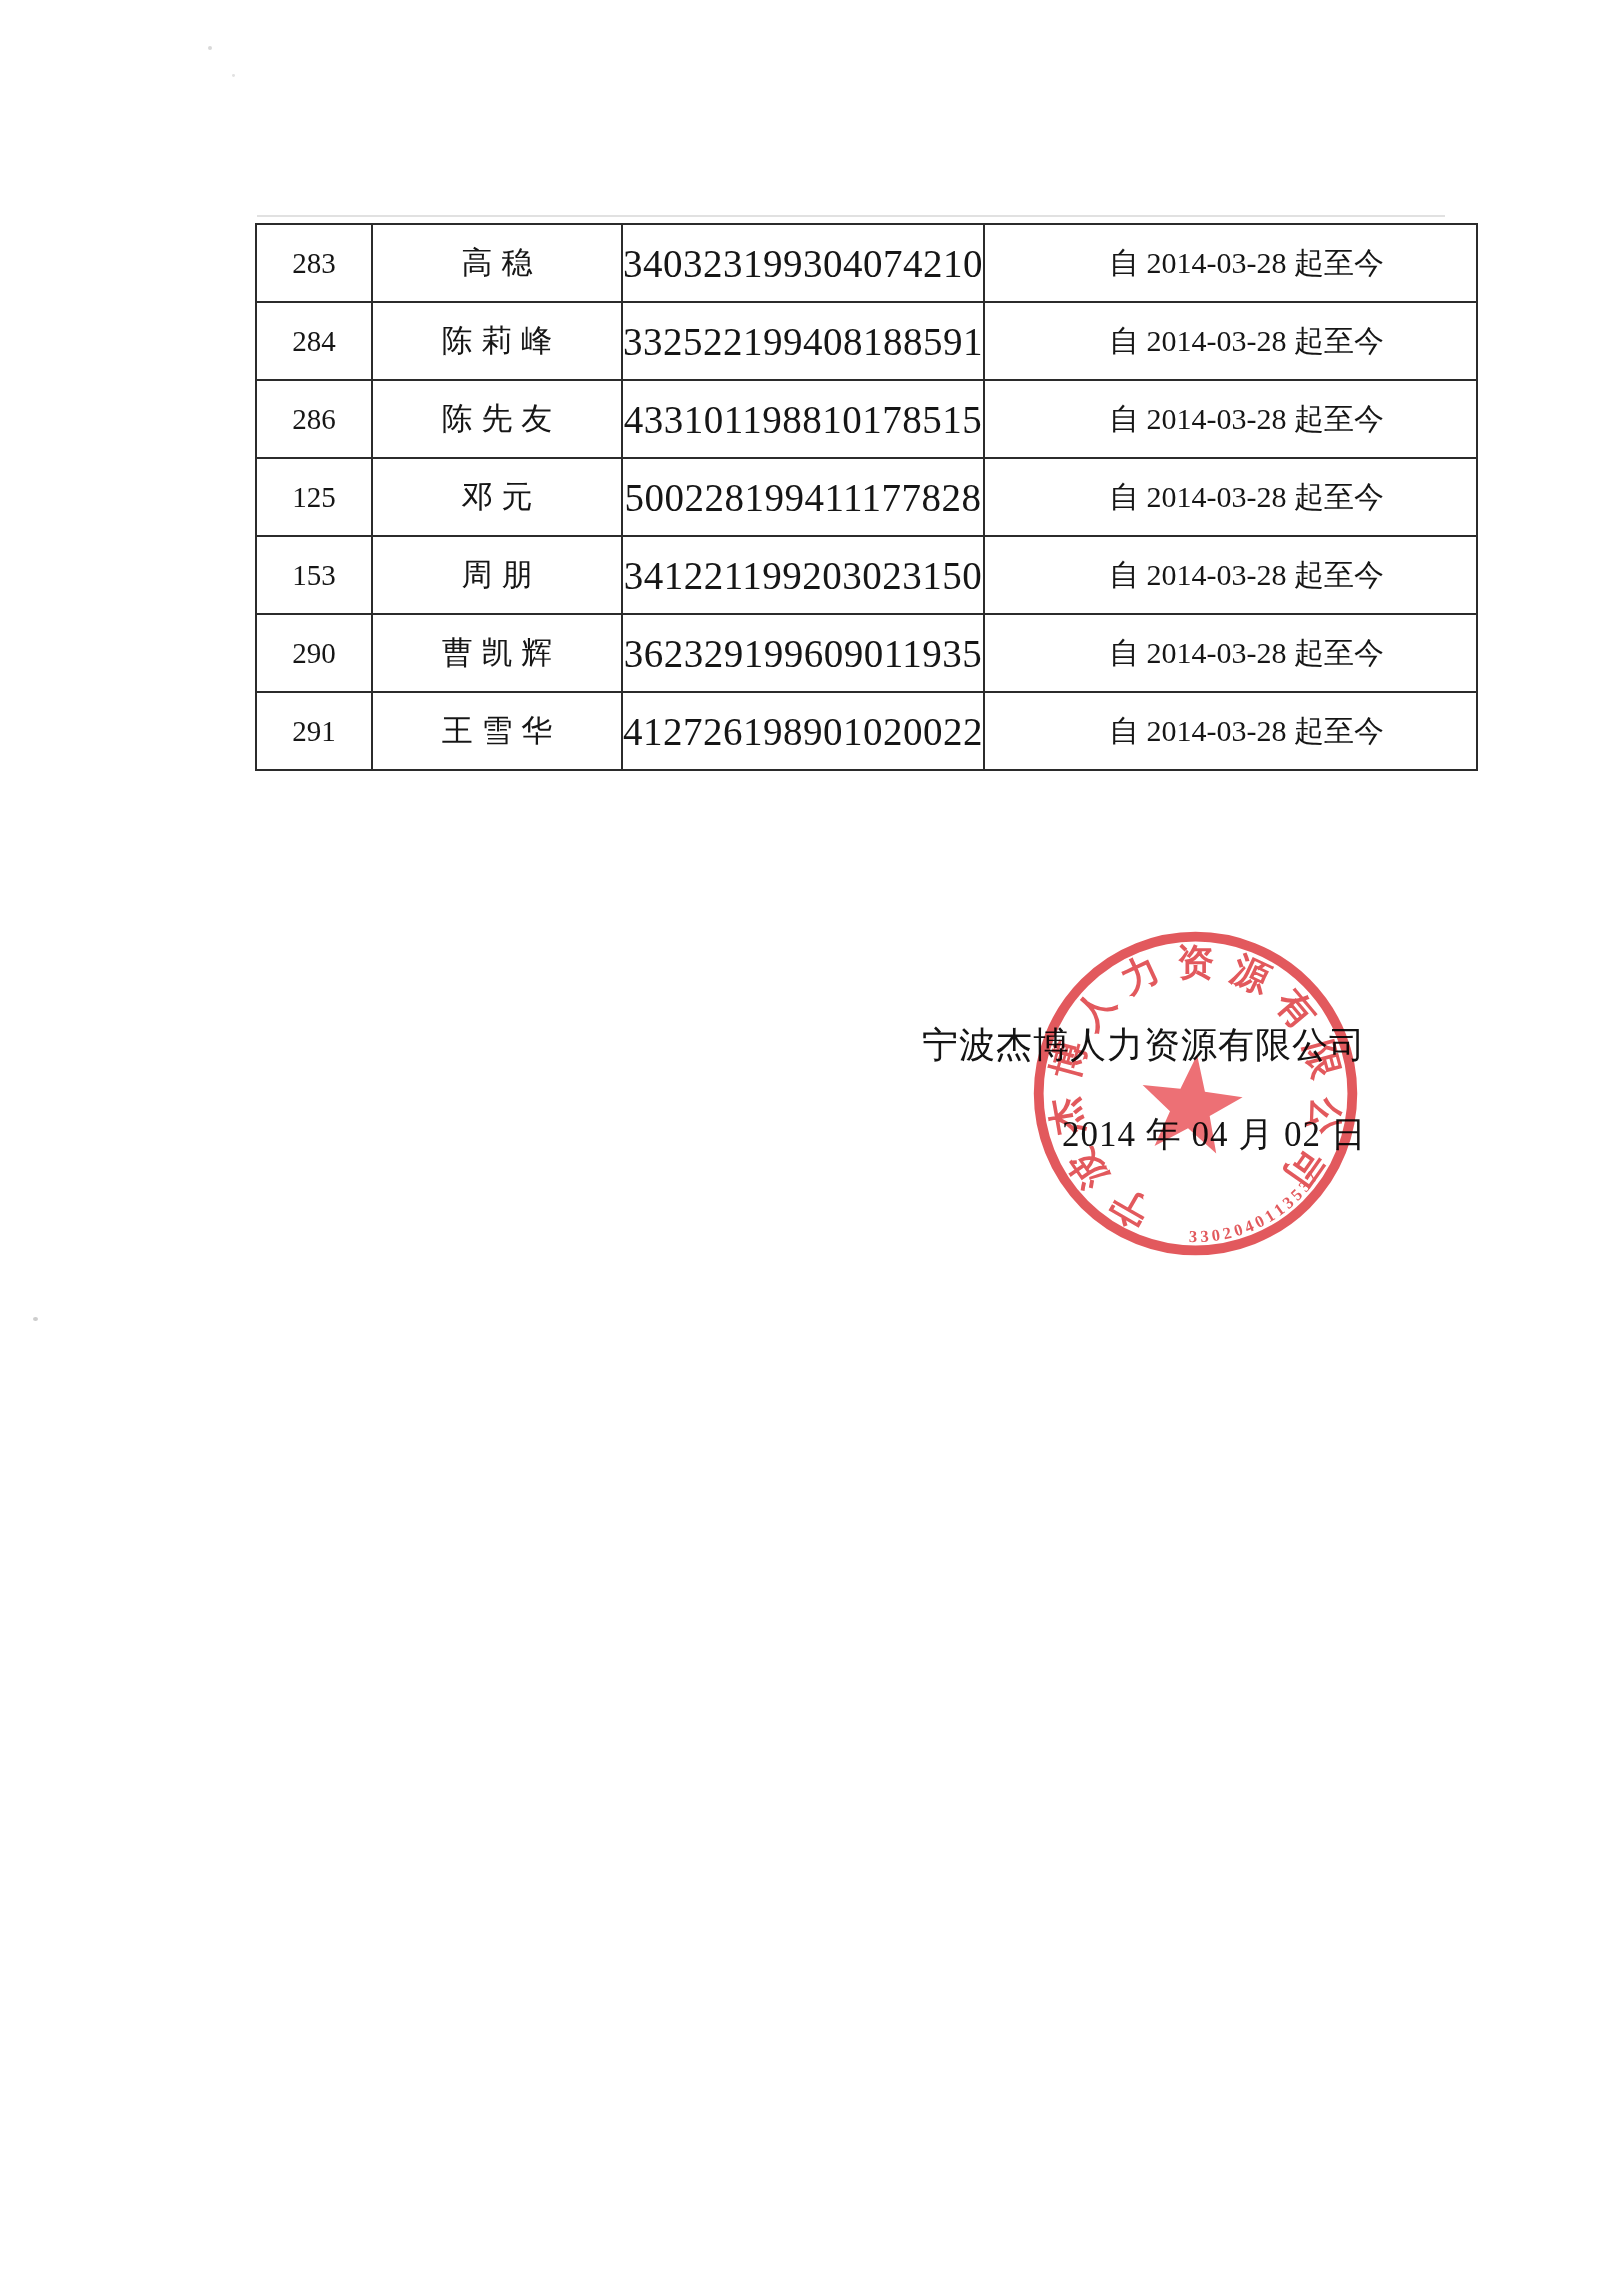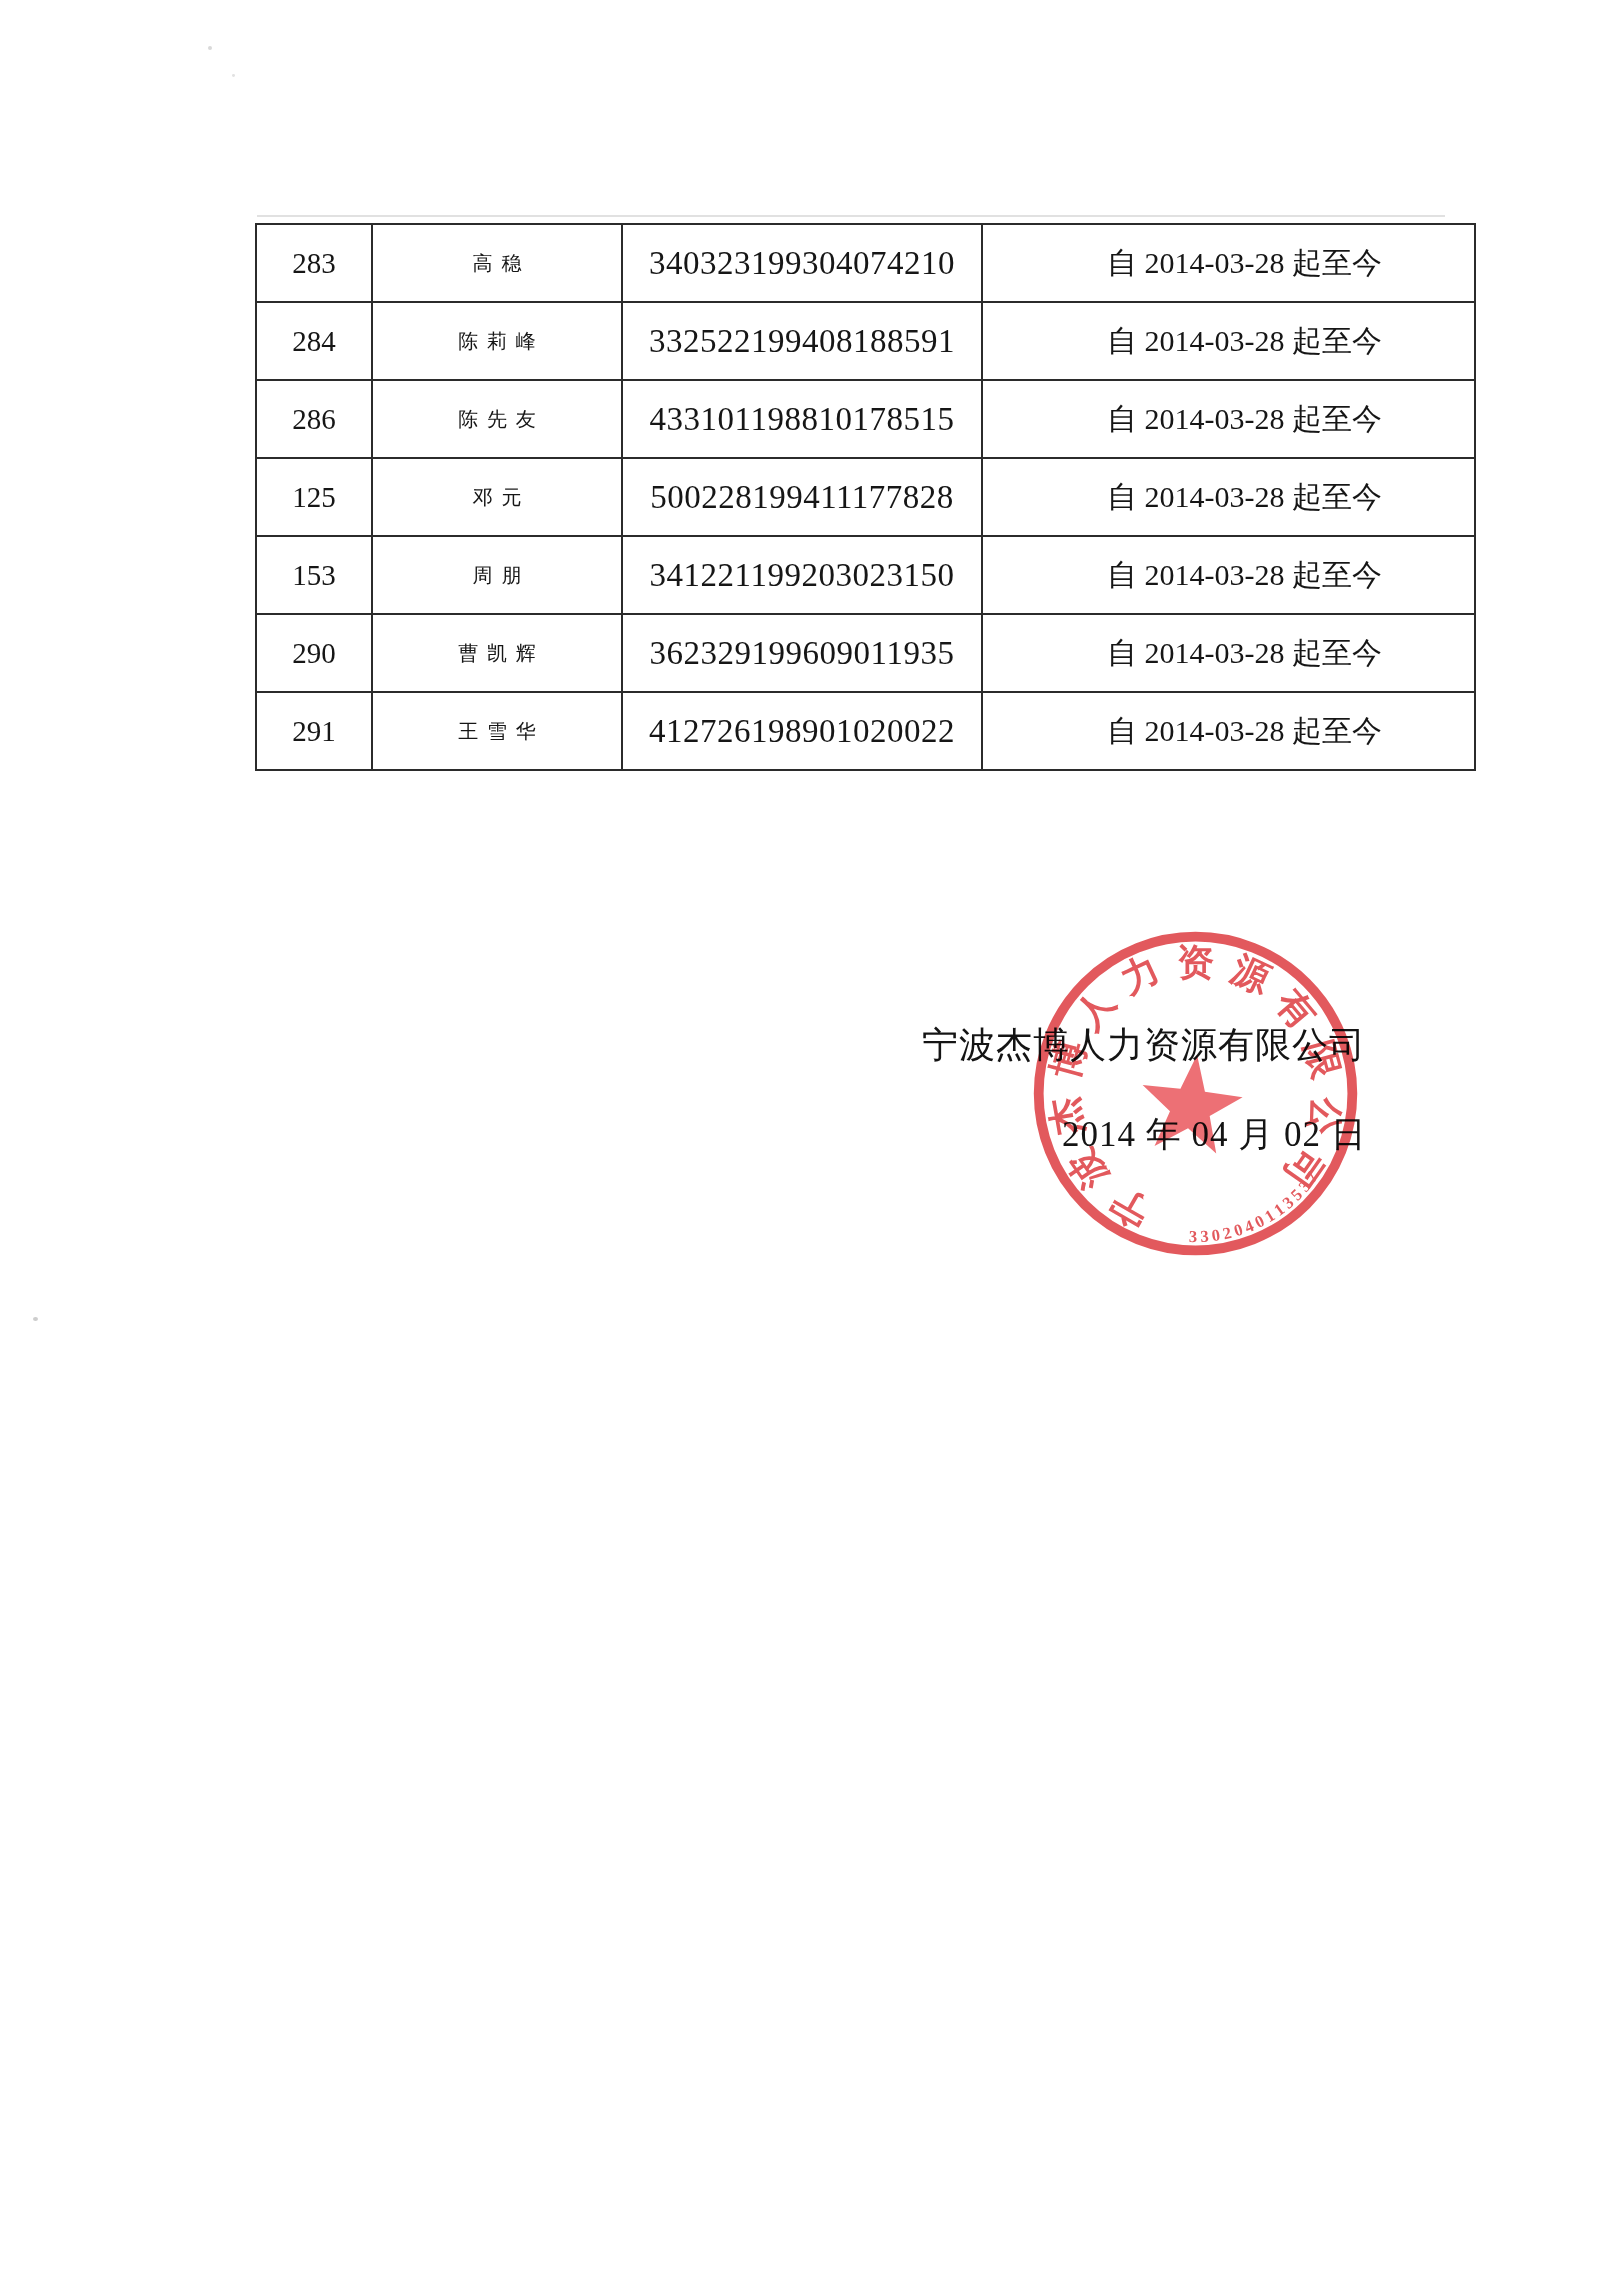--- a/index.html
+++ b/index.html
@@ -18,22 +18,22 @@
   }
   .record-table td{
     border:2.9px solid #2b2b2b;
     height:76px;
     text-align:center;vertical-align:middle;
     padding:0;
     white-space:nowrap;
     overflow:hidden;
   }
   .record-table td:nth-child(1){width:114px;font-size:29px;}
-  .record-table td:nth-child(2){width:248px;font-size:20px;letter-spacing:8.8px;text-indent:8.8px;font-family:Liberation Serif, serif;}
-  .record-table td:nth-child(3){width:358px;font-size:33px;letter-spacing:0.5px;}
+  .record-table td:nth-child(2){width:248px;font-size:31px;letter-spacing:8.8px;text-indent:8.8px;font-family:Liberation Serif, serif;}
+  .record-table td:nth-child(3){width:358px;font-size:39px;letter-spacing:0.5px;}
   .record-table td:nth-child(4){width:459px;font-size:30px;padding-left:32px;}
   .table-top-scan-line{
     position:absolute;left:257px;top:215px;width:1188px;height:2px;
     background:#c9c9c9;opacity:.55;
   }
   
   .sig-company{
     position:absolute;left:922px;top:1021px;
     font-size:36px;letter-spacing:1px;color:#141414;
     white-space:nowrap;

